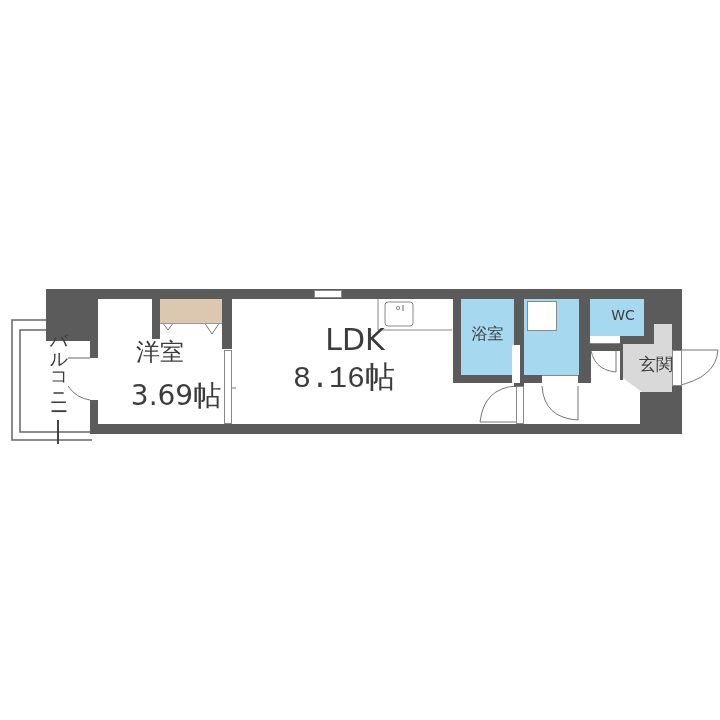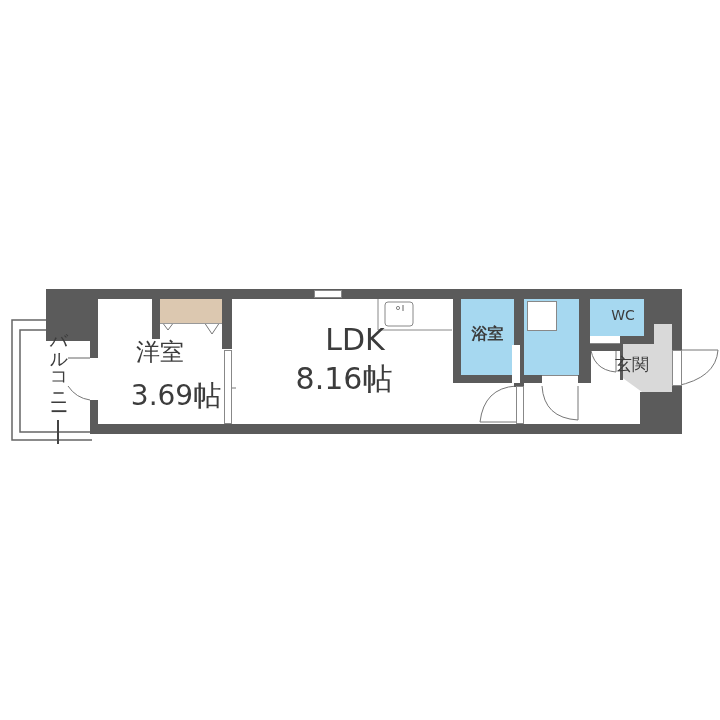--- a/index.html
+++ b/index.html
@@ -75,17 +75,17 @@
 <div class="room" style="left:622px;top:344px;width:50px;height:48px;background:#d9d9d9;clip-path:polygon(0 0,100% 0,100% 100%,40% 100%,0 70%);"></div>
 <div class="wall" style="left:620px;top:344px;width:3px;height:36px;"></div>
 <div class="abs" style="left:672px;top:350px;width:10px;height:36px;background:#fff;border:1px solid #888;box-sizing:border-box;"></div>
 
 <div class="lbl" style="left:48px;top:320px;width:22px;font-size:18px;line-height:22px;white-space:normal;writing-mode:vertical-rl;">バルコニー</div>
 
 <div class="lbl" style="left:100px;top:340px;width:120px;font-size:24px;">洋室</div>
 <div class="lbl" style="left:116px;top:382px;width:120px;font-size:28px;">3.69帖</div>
 
 <div class="lbl" style="left:247px;top:325px;width:216px;font-size:30px;">LDK</div>
-<div class="lbl" style="left:236px;top:364px;width:216px;font-size:30px;">8.16帖</div>
+<div class="lbl" style="left:236px;top:364px;width:216px;font-size:30px;font-family:Liberation Mono, monospace;">8.16帖</div>
 
-<div class="lbl" style="left:461px;top:326px;width:53px;font-size:16px;font-weight:bold;">浴室</div>
+<div class="lbl" style="left:461px;top:326px;width:53px;font-size:16px;">浴室</div>
 <div class="lbl" style="left:590px;top:308px;width:66px;font-size:14px;">WC</div>
-<div class="lbl" style="left:600px;top:356px;width:64px;font-size:17px;">玄関</div>
+<div class="lbl" style="left:624px;top:356px;width:64px;font-size:17px;">玄関</div>
 
 </body></html>

